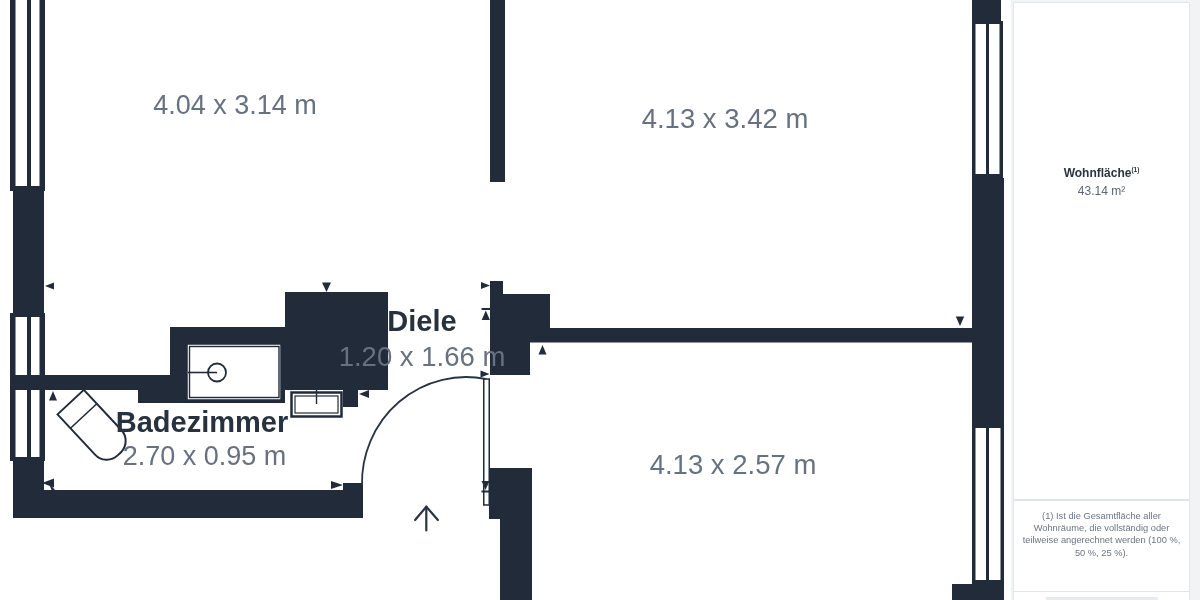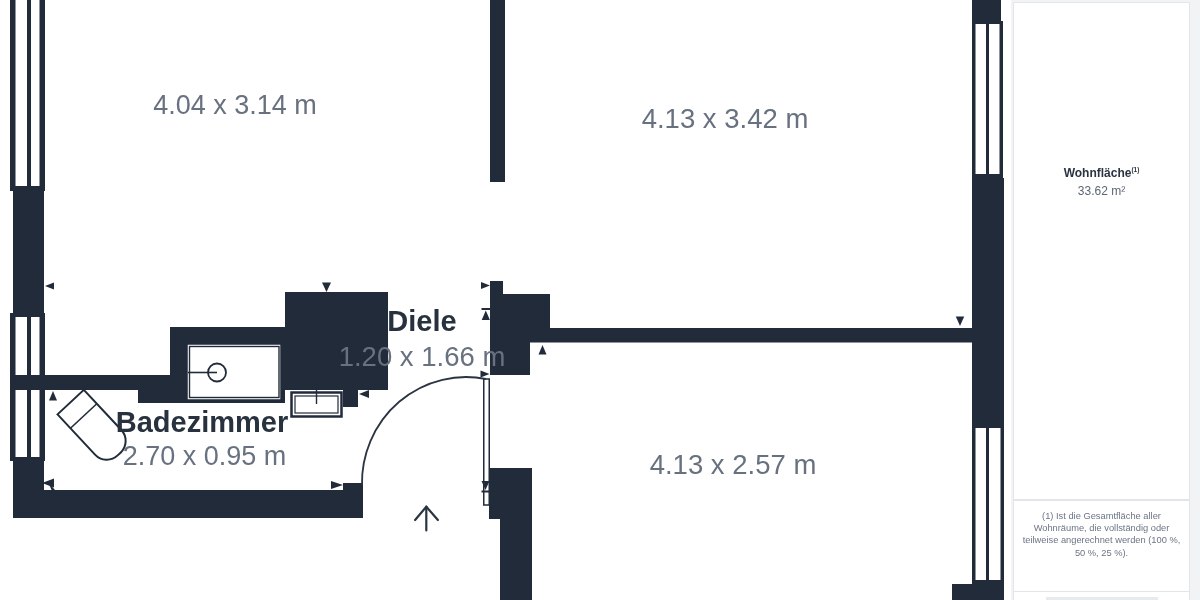--- a/index.html
+++ b/index.html
@@ -131,21 +131,21 @@
     <text x="422" y="366" font-size="27.5" fill="#68717f" text-anchor="middle">1.20 x 1.66 m</text>
     <text x="202" y="432" font-size="29" font-weight="bold" fill="#28323f" text-anchor="middle">Badezimmer</text>
     <text x="204.5" y="465" font-size="27" fill="#68717f" text-anchor="middle">2.70 x 0.95 m</text>
     <text x="733" y="474" font-size="27.5" fill="#68717f" text-anchor="middle">4.13 x 2.57 m</text>
   </g>
 </svg>
 
 <div class="sidebar">
   <div class="card c1">
     <div class="wtitle">Wohnfläche<sup>(1)</sup></div>
-    <div class="wval">33.62 m²</div>
+    <div class="wval">43.14 m²</div>
   </div>
   <div class="card c2">
     <div class="fnote">(1) Ist die Gesamtfläche aller<br>Wohnräume, die vollständig oder<br>teilweise angerechnet werden (100&nbsp;%,<br>50&nbsp;%, 25&nbsp;%).</div>
   </div>
   <div class="card c3">
       <div style="margin:5px auto 0;width:112px;height:7px;background:#e8ebee;"></div>
     </div>
 </div>
 
 </body></html>

